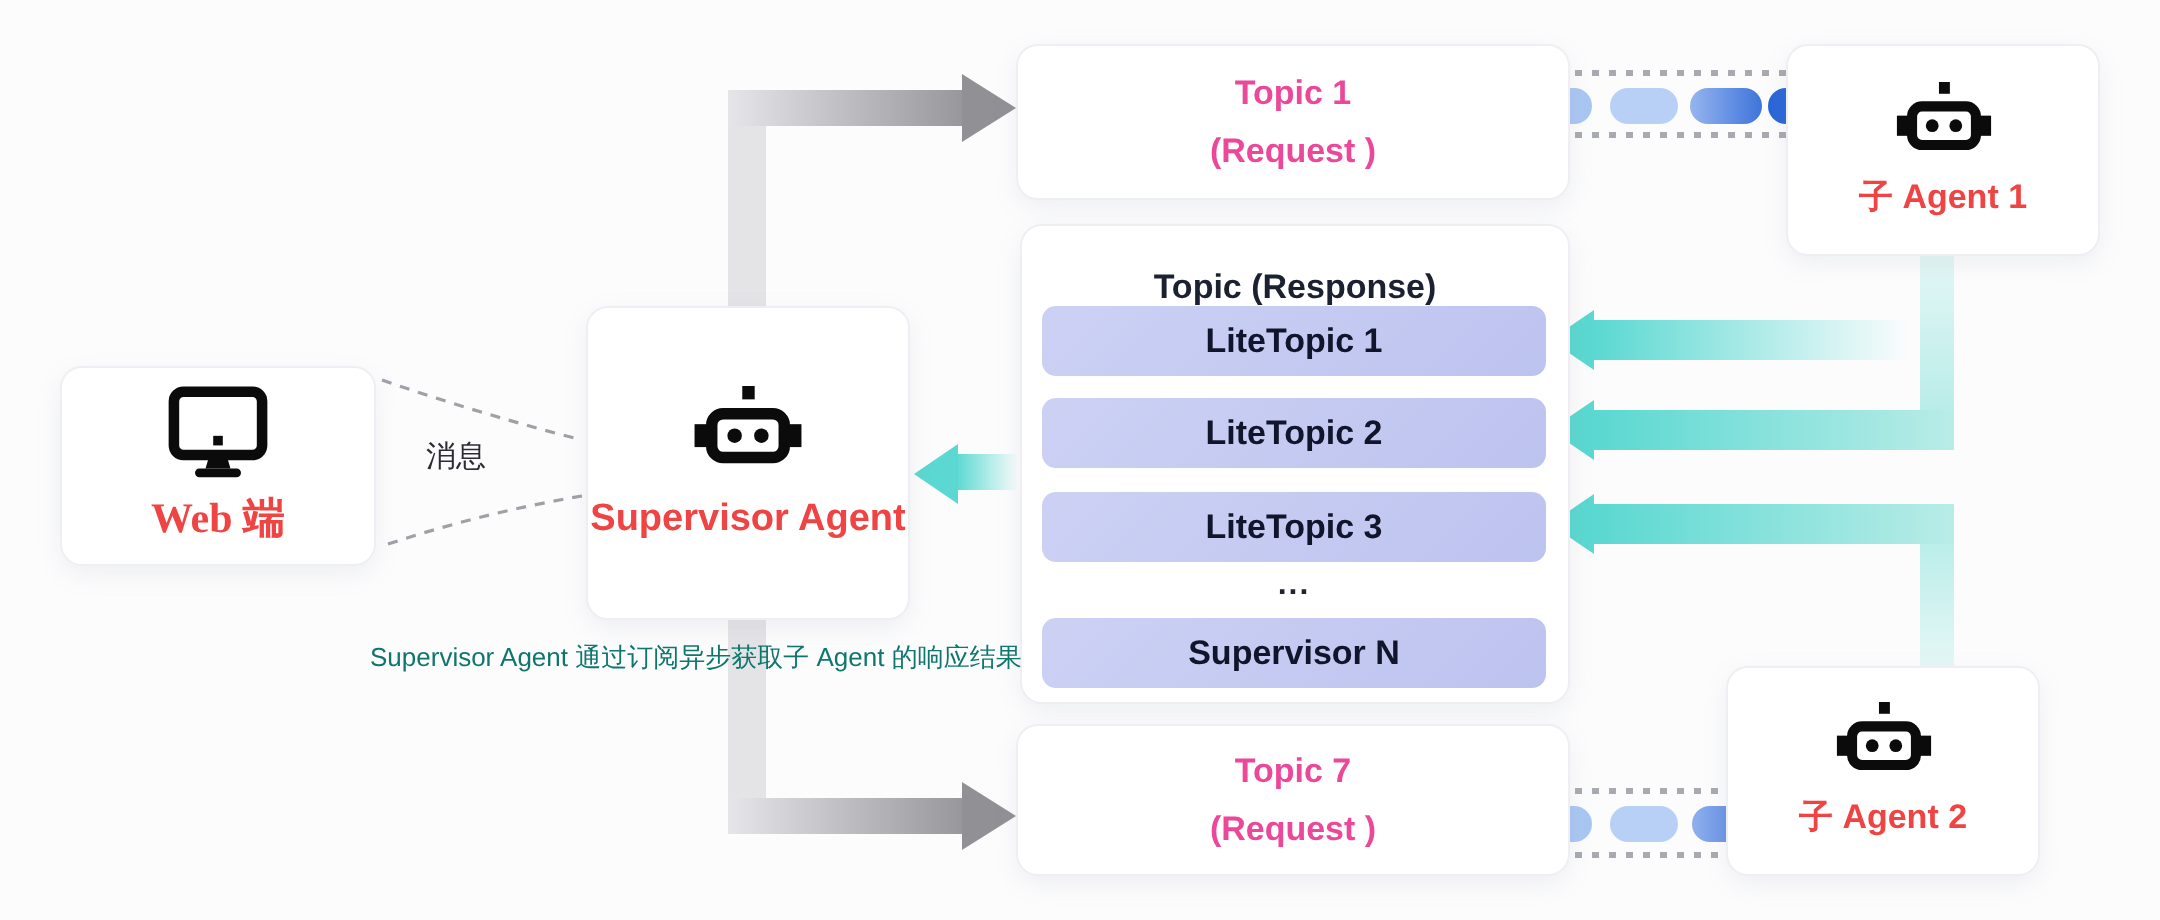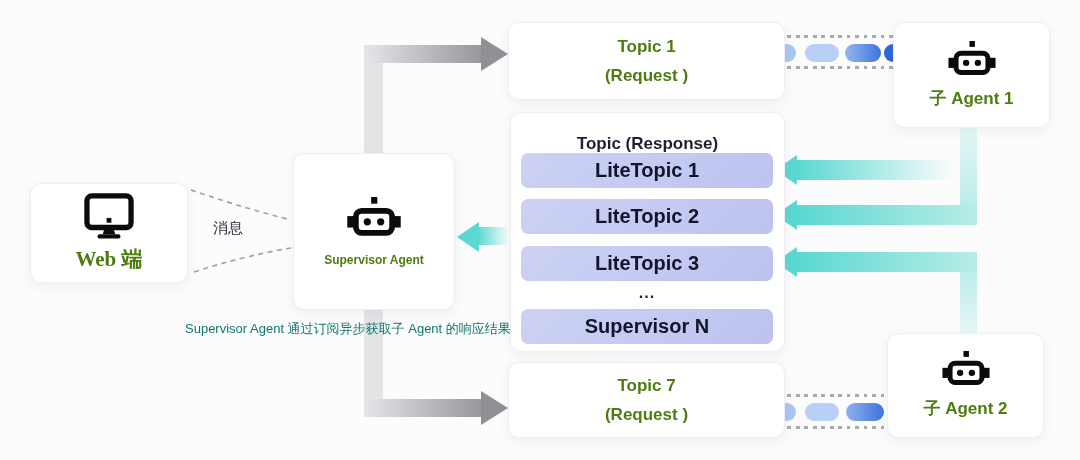--- a/index.html
+++ b/index.html
@@ -12,21 +12,21 @@
   .abs { position: absolute; }
 
   
   .card {
     position: absolute; background: #ffffff;
     border: 1px solid #eeeef3; border-radius: 11px;
     box-shadow: 0 4px 12px rgba(140,145,160,0.12);
     display: flex; flex-direction: column; align-items: center; justify-content: center;
     z-index: 5;
   }
-  .card .card-label { color: #4d7c0f; font-weight: 600; }
+  .card .card-label { color: #ef4444; font-weight: 600; }
 
   
   .gray-vline { left: 364px; top: 45px; width: 19px; height: 372px; background: #e4e4e7; z-index: 1; }
   .gray-shaft { width: 117px; height: 18px; background: linear-gradient(90deg, #e6e6e9, #97979c); z-index: 1; }
   .gray-head {
     width: 0; height: 0; z-index: 1;
     border-top: 17px solid transparent; border-bottom: 17px solid transparent;
     border-left: 27px solid #909095;
   }
 
@@ -43,29 +43,29 @@
   .funnel-svg { z-index: 2; }
 
   
   .dash-line {
     height: 2.5px; z-index: 2;
     background: repeating-linear-gradient(90deg, #a9a9b0 0 3.5px, transparent 3.5px 8.5px);
   }
   .pill { position: absolute; height: 18px; border-radius: 9px; z-index: 2; }
 
   
-  .topic-line { font-size: 17px; font-weight: 600; color: #4d7c0f; line-height: 29px; text-align: right; }
+  .topic-line { font-size: 17px; font-weight: 600; color: #ec4899; line-height: 29px; text-align: right; }
 
   
   .resp-title { font-size: 17px; font-weight: 600; color: #1b2130; text-align: center; margin-top: 21px; }
   .lite-row {
     position: absolute; left: 10px; width: 252px; height: 35px;
     background: linear-gradient(135deg, #ccd1f4, #bdc3ef);
     border-radius: 7px; display: flex; align-items: center; justify-content: center;
-    font-size: 20px; font-weight: 600; color: #10152b; text-align: center;
+    font-size: 17px; font-weight: 600; color: #10152b; text-align: center;
   }
   .ellipsis-row { position: absolute; left: 10px; width: 252px; text-align: center; font-size: 16px; font-weight: 700; color: #20242f; letter-spacing: 1px; }
 
   .caption-text { font-size: 13px; color: #0f766e; z-index: 6; white-space: nowrap; }
   .message-label { font-size: 15px; font-weight: 500; color: #2c2c34; z-index: 3; }
 
   .icon-wrap { display: flex; align-items: center; justify-content: center; }
 </style>
 </head>
 <body>
@@ -129,21 +129,21 @@
     <span class="icon-wrap">
       <svg width="56" height="42" viewBox="0 0 56 44">
         <rect x="25" y="0" width="6.5" height="7" fill="#0b0b0b"></rect>
         <rect x="0" y="20" width="7" height="12" fill="#0b0b0b"></rect>
         <rect x="49" y="20" width="7" height="12" fill="#0b0b0b"></rect>
         <rect x="9" y="14.5" width="38" height="23" rx="6" fill="#ffffff" stroke="#0b0b0b" stroke-width="6"></rect>
         <circle cx="21" cy="26" r="3.8" fill="#0b0b0b"></circle>
         <circle cx="35" cy="26" r="3.8" fill="#0b0b0b"></circle>
       </svg>
     </span>
-    <div class="card-label" style="font-size:12px; margin-top:14px;">Supervisor Agent</div>
+    <div class="card-label" style="font-size:19px; margin-top:14px;">Supervisor Agent</div>
   </div>
 
   <div class="card" style="left:508px; top:22px; width:277px; height:78px;">
     <div class="topic-line">Topic 1</div>
     <div class="topic-line">(Request )</div>
   </div>
 
   <div class="card" style="left:510px; top:112px; width:275px; height:240px; justify-content:flex-start;">
     <div class="resp-title">Topic (Response)</div>
     <div class="lite-row" style="top:40px;">LiteTopic 1</div>
@@ -165,21 +165,21 @@
         <rect x="0" y="20" width="7" height="12" fill="#0b0b0b"></rect>
         <rect x="49" y="20" width="7" height="12" fill="#0b0b0b"></rect>
         <rect x="9" y="14.5" width="38" height="23" rx="6" fill="#ffffff" stroke="#0b0b0b" stroke-width="6"></rect>
         <circle cx="21" cy="26" r="3.8" fill="#0b0b0b"></circle>
         <circle cx="35" cy="26" r="3.8" fill="#0b0b0b"></circle>
       </svg>
     </span>
     <div class="card-label" style="font-size:17px; margin-top:9px;">子 Agent 1</div>
   </div>
 
-  <div class="card" style="left:887px; top:333px; width:157px; height:105px;">
+  <div class="card" style="left:863px; top:333px; width:157px; height:105px;">
     <span class="icon-wrap">
       <svg width="48" height="37" viewBox="0 0 56 44">
         <rect x="25" y="0" width="6.5" height="7" fill="#0b0b0b"></rect>
         <rect x="0" y="20" width="7" height="12" fill="#0b0b0b"></rect>
         <rect x="49" y="20" width="7" height="12" fill="#0b0b0b"></rect>
         <rect x="9" y="14.5" width="38" height="23" rx="6" fill="#ffffff" stroke="#0b0b0b" stroke-width="6"></rect>
         <circle cx="21" cy="26" r="3.8" fill="#0b0b0b"></circle>
         <circle cx="35" cy="26" r="3.8" fill="#0b0b0b"></circle>
       </svg>
     </span>

